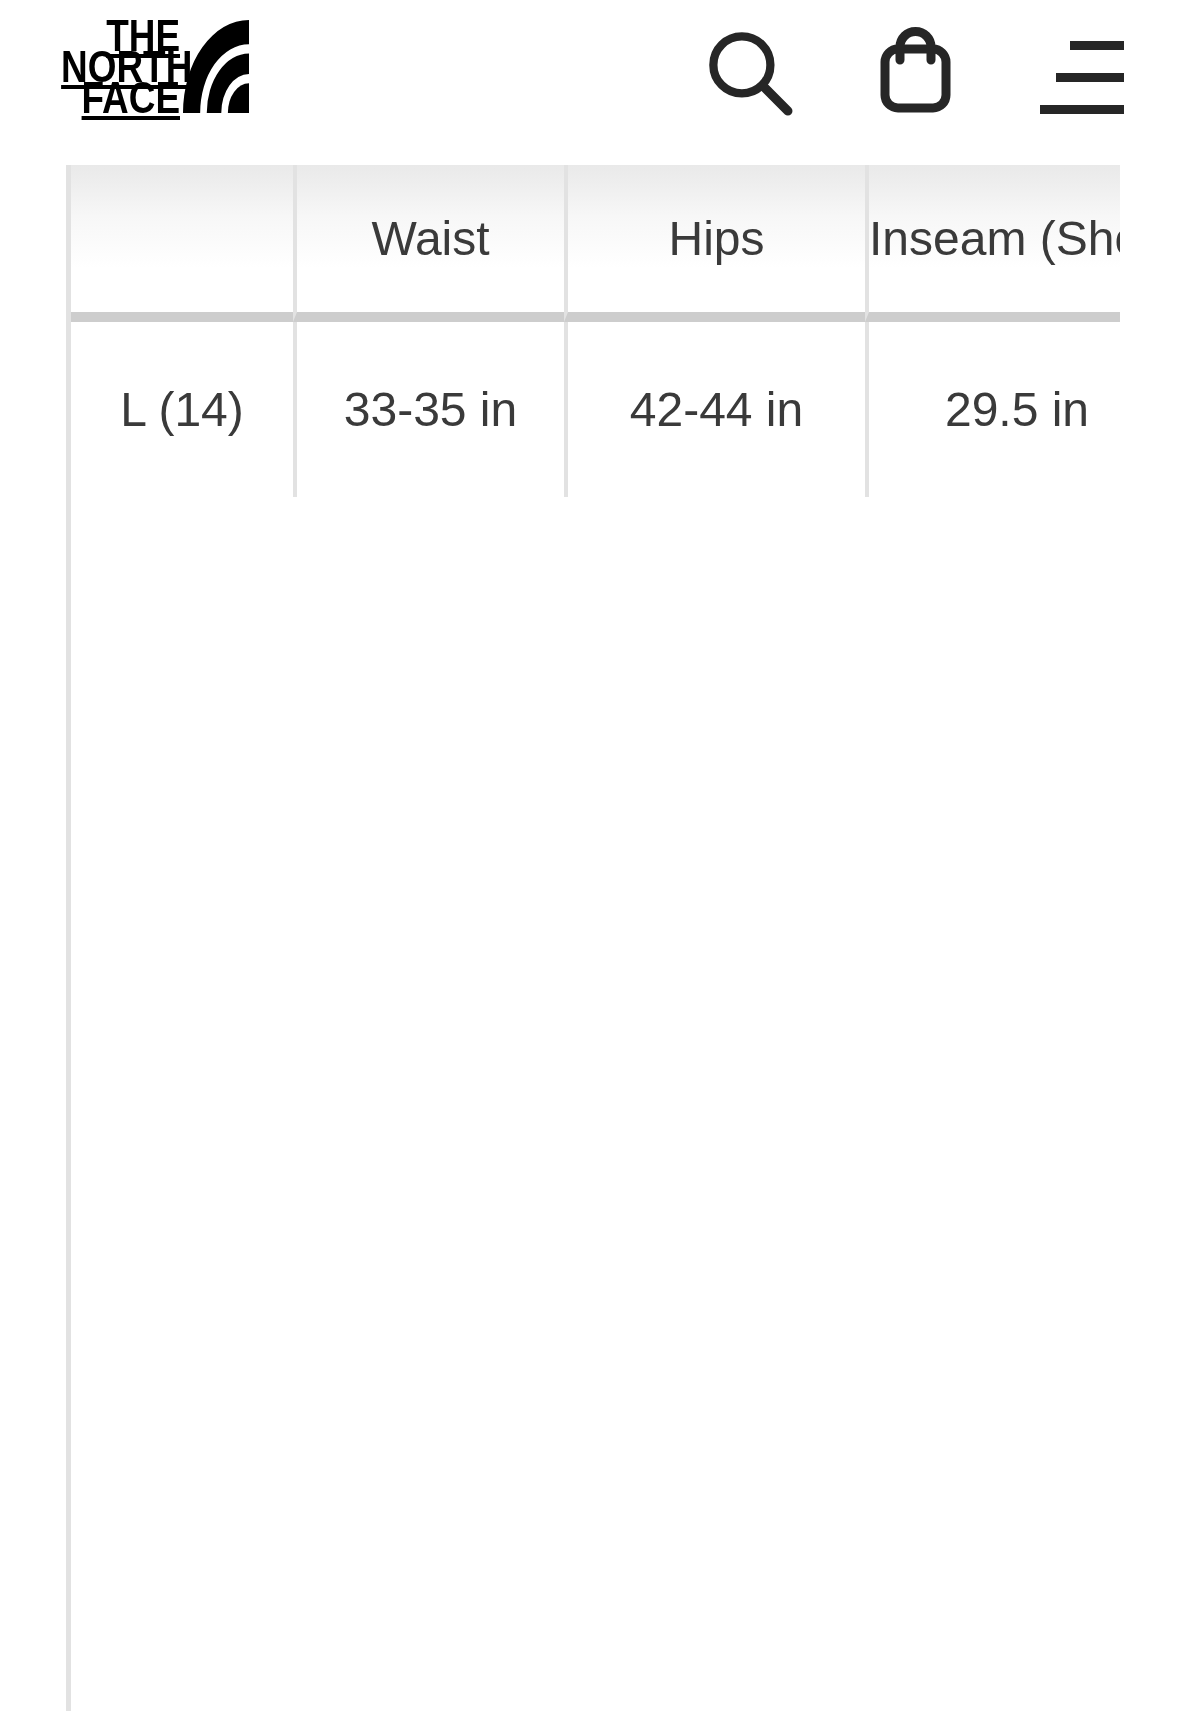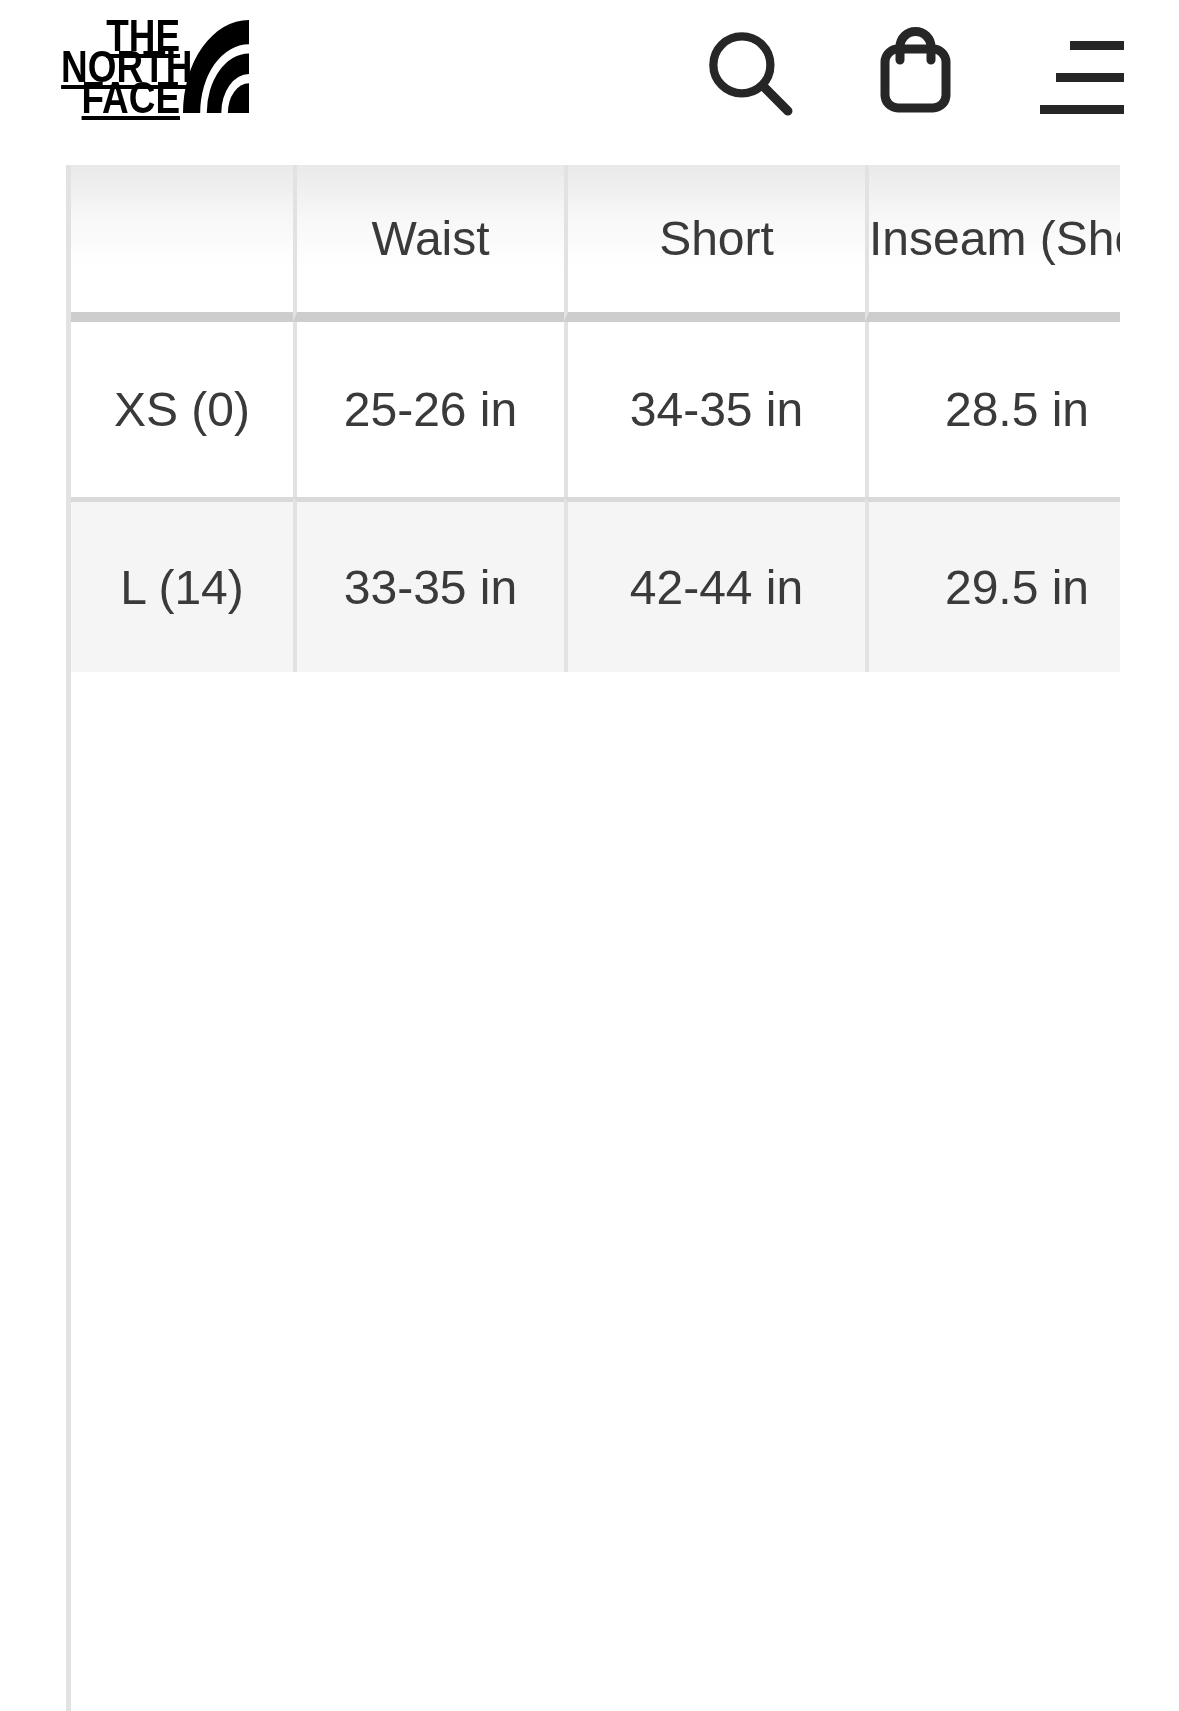--- a/index.html
+++ b/index.html
@@ -90,31 +90,25 @@
     <colgroup>
         <col class="c0">
         <col class="c1">
         <col class="c2">
         <col class="c3">
       </colgroup>
     <thead>
       <tr>
         <th></th>
         <th>Waist</th>
-        <th>Short</th>
+        <th>Hips</th>
         <th>Inseam (Short)</th>
       </tr>
     </thead>
     <tbody>
-      <tr>
-        <td>XS (0)</td>
-        <td>25-26 in</td>
-        <td>34-35 in</td>
-        <td>28.5 in</td>
-      </tr>
       <tr>
         <td>L (14)</td>
         <td>33-35 in</td>
         <td>42-44 in</td>
         <td>29.5 in</td>
       </tr>
     </tbody>
   </table>
 </div>
 

